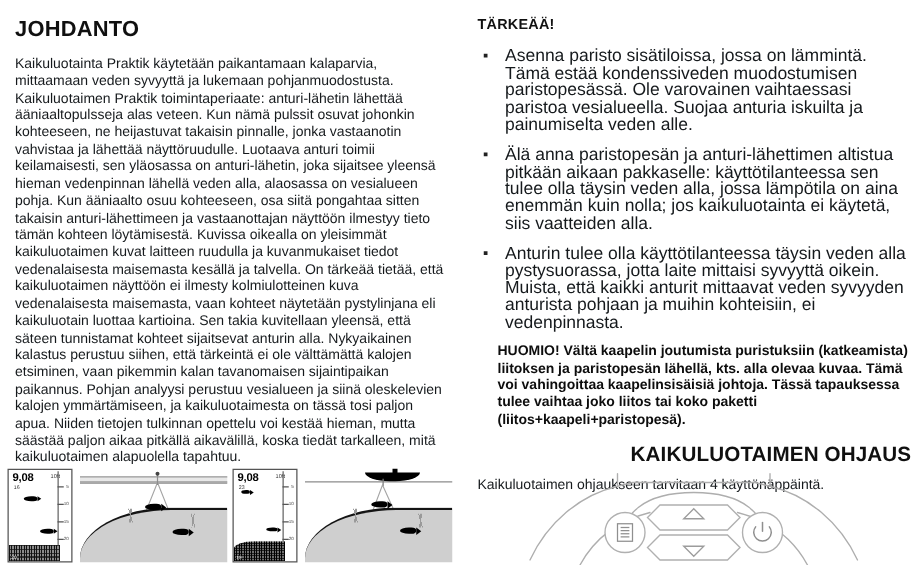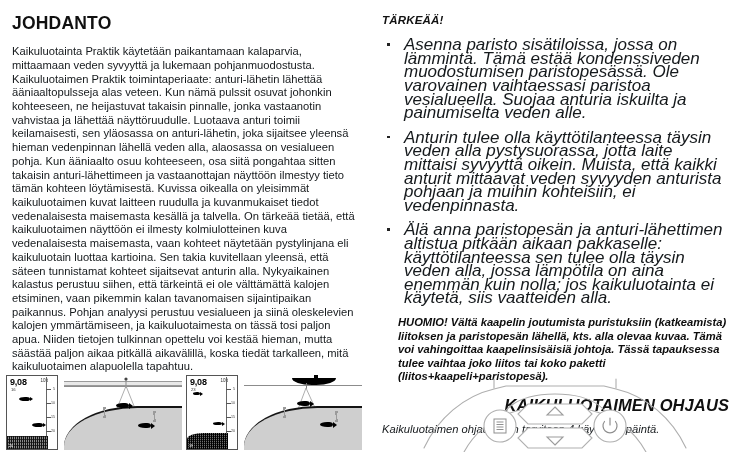--- a/index.html
+++ b/index.html
@@ -26,21 +26,20 @@
     position: relative;
     width: 370px;
     padding: 14px 14px 0 12px;
     box-sizing: border-box;
   }
   .col-right {
     position: relative;
     width: 369px;
     padding: 14px 10px 0 12px;
     box-sizing: border-box;
-    font-style: italic;
   }
 
   h1.section-title {
     font-size: 17.5px;
     font-weight: bold;
     letter-spacing: 0.2px;
     margin: 0 0 12px 0;
     line-height: 1.1;
     color: #101010;
   }
@@ -83,21 +82,21 @@
 
   ul.bullets {
     list-style: none;
     margin: 0;
     padding: 0;
   }
   ul.bullets li {
     position: relative;
     padding-left: 22px;
     margin-bottom: 11px;
-    font-size: 17px;
+    font-size: 14px;
     line-height: 13.6px;
     color: #15191c;
   }
   ul.bullets li .dot {
     position: absolute;
     left: 5px;
     top: 5px;
     width: 2.6px;
     height: 2.6px;
     background: #222;
@@ -458,25 +457,25 @@
 
     <h3 class="bold-head">TÄRKEÄÄ!</h3>
 
     <ul class="bullets">
       <li>
         <span class="dot"></span>
         <span>Asenna paristo sisätiloissa, jossa on lämmintä. Tämä estää kondenssiveden muodostumisen paristopesässä. Ole varovainen vaihtaessasi paristoa vesialueella. Suojaa anturia iskuilta ja painumiselta veden alle.</span>
       </li>
       <li>
         <span class="dot"></span>
-        <span>Anturin tulee olla käyttötilanteessa täysin veden alla pystysuorassa, jotta laite mittaisi syvyyttä oikein. Muista, että kaikki anturit mittaavat veden syvyyden anturista pohjaan ja muihin kohteisiin, ei vedenpinnasta.</span>
+        <span>Älä anna paristopesän ja anturi-lähettimen altistua pitkään aikaan pakkaselle: käyttötilanteessa sen tulee olla täysin veden alla, jossa lämpötila on aina enemmän kuin nolla; jos kaikuluotainta ei käytetä, siis vaatteiden alla.</span>
       </li>
       <li>
         <span class="dot"></span>
-        <span>Älä anna paristopesän ja anturi-lähettimen altistua pitkään aikaan pakkaselle: käyttötilanteessa sen tulee olla täysin veden alla, jossa lämpötila on aina enemmän kuin nolla; jos kaikuluotainta ei käytetä, siis vaatteiden alla.</span>
+        <span>Anturin tulee olla käyttötilanteessa täysin veden alla pystysuorassa, jotta laite mittaisi syvyyttä oikein. Muista, että kaikki anturit mittaavat veden syvyyden anturista pohjaan ja muihin kohteisiin, ei vedenpinnasta.</span>
       </li>
     </ul>
 
     <p class="note-text">HUOMIO! Vältä kaapelin joutumista puristuksiin (katkeamista) liitoksen ja paristopesän lähellä, kts. alla olevaa kuvaa. Tämä voi vahingoittaa kaapelinsisäisiä johtoja. Tässä tapauksessa tulee vaihtaa joko liitos tai koko paketti (liitos+kaapeli+paristopesä).</p>
 
     <h2 class="subsection-title">KAIKULUOTAIMEN OHJAUS</h2>
 
     <p class="lead-text">Kaikuluotaimen ohjaukseen tarvitaan 4 käyttönäppäintä.</p>
 
     <div class="keypad-wrap">

